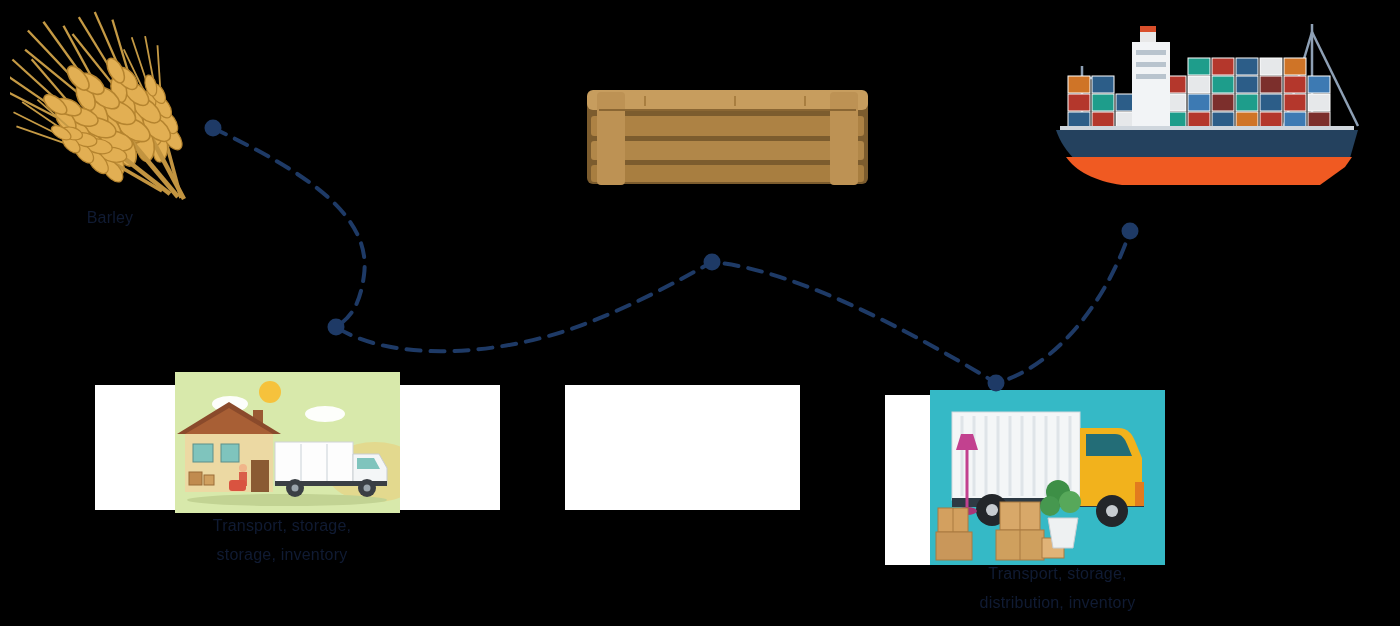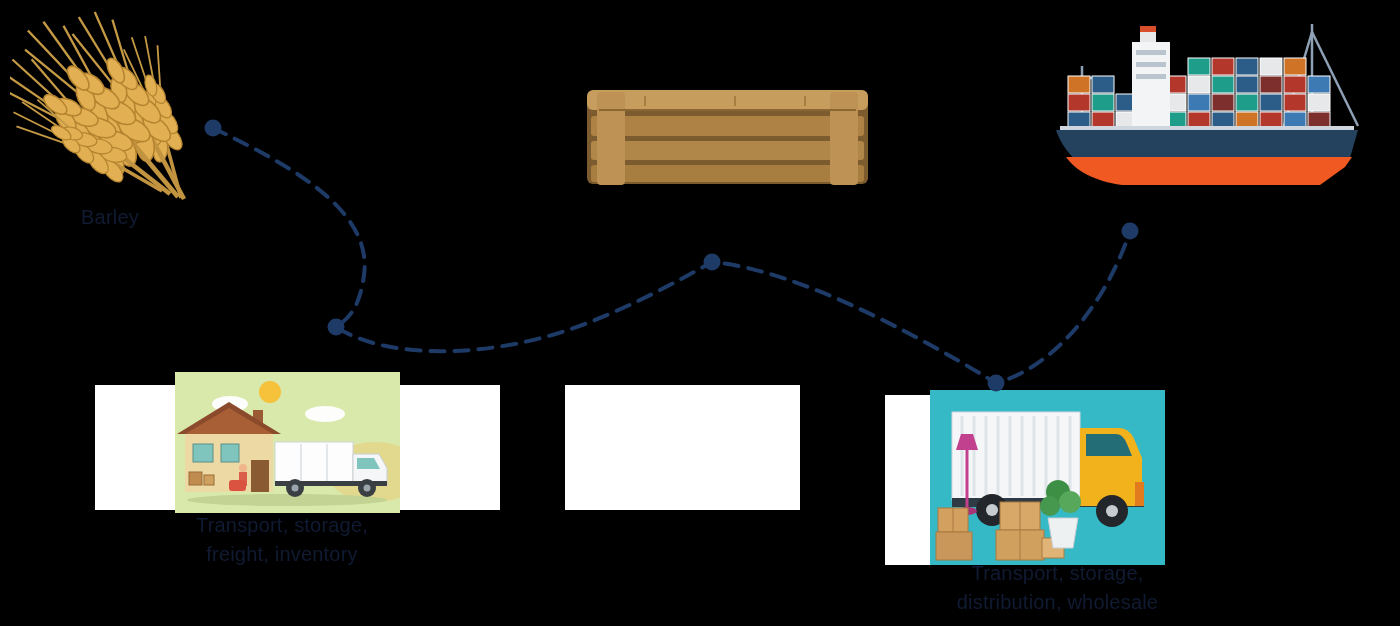--- a/index.html
+++ b/index.html
@@ -5,21 +5,21 @@
   :root{
     --background:#000; --accent-navy:#1e3a66; --label-text:#101b33;
     --card-green:#d8e9ab; --card-teal:#35b9c6;
   }
   html,body{margin:0;padding:0;background:#000;}
   .stage{position:relative;width:1400px;height:626px;background:var(--background);
          overflow:hidden;font-family:"Liberation Sans",sans-serif;}
   .connector{position:absolute;left:0;top:0;width:1400px;height:626px;z-index:4;pointer-events:none;}
   .connector .dash{fill:none;stroke:var(--accent-navy);stroke-width:4;stroke-dasharray:14 10;stroke-linecap:round;}
   .connector .dot{fill:var(--accent-navy);}
-  .label{position:absolute;z-index:5;color:var(--label-text);font-size:20px;line-height:29px;
+  .label{position:absolute;z-index:5;color:var(--label-text);font-size:16px;line-height:29px;
          text-align:center;letter-spacing:.2px;}
   .white-panel{position:absolute;background:#ffffff;z-index:2;}
   .art{position:absolute;z-index:3;}
   
   .stem{stroke:#c29440;stroke-width:3;fill:none;}
   .awn{stroke:#c59a45;stroke-width:1.5;fill:none;}
   .grain{fill:#e2af53;stroke:#b5842f;stroke-width:1;}
 </style>
 </head>
 <body>
@@ -174,21 +174,21 @@
       <path d="M182,86 L199,86 L205,97 L182,97 Z" fill="#7fc4bd"></path>
       <rect x="100" y="109" width="112" height="5" fill="#3a3f44"></rect>
       <circle cx="120" cy="116" r="9" fill="#3a3f44"></circle>
         <circle cx="120" cy="116" r="3.5" fill="#9aa4ab"></circle>
       <circle cx="192" cy="116" r="9" fill="#3a3f44"></circle>
         <circle cx="192" cy="116" r="3.5" fill="#9aa4ab"></circle>
     </g>
   </svg>
   <div class="label" style="left:117px;top:511px;width:330px;">
     <span style="display:block">Transport, storage,</span>
-    <span style="display:block">freight, inventory</span>
+    <span style="display:block">storage, inventory</span>
   </div>
 
   <svg class="art" style="left:930px;top:390px;" width="235" height="175" viewBox="0 0 235 175">
     <rect x="0" y="0" width="235" height="175" fill="var(--card-teal)"></rect>
     <g>
       <rect x="22" y="22" width="128" height="88" fill="#f4f6f7" stroke="#d2d8dd"></rect>
       <g stroke="#dfe4e8" stroke-width="3">
         <line x1="32" y1="26" x2="32" y2="106"></line>
           <line x1="44" y1="26" x2="44" y2="106"></line>
         <line x1="56" y1="26" x2="56" y2="106"></line>
@@ -226,16 +226,16 @@
     </g>
     <g>
       <circle cx="128" cy="102" r="12" fill="#3d8f46"></circle>
       <circle cx="140" cy="112" r="11" fill="#57a85a"></circle>
       <circle cx="120" cy="116" r="10" fill="#46984f"></circle>
       <path d="M118,128 L148,128 L143,158 L123,158 Z" fill="#eef1f2" stroke="#c9ced2"></path>
     </g>
   </svg>
   <div class="label" style="left:895px;top:559px;width:325px;">
     <span style="display:block">Transport, storage,</span>
-    <span style="display:block">distribution, wholesale</span>
+    <span style="display:block">distribution, inventory</span>
   </div>
 
 </div>
 
 </body></html>

